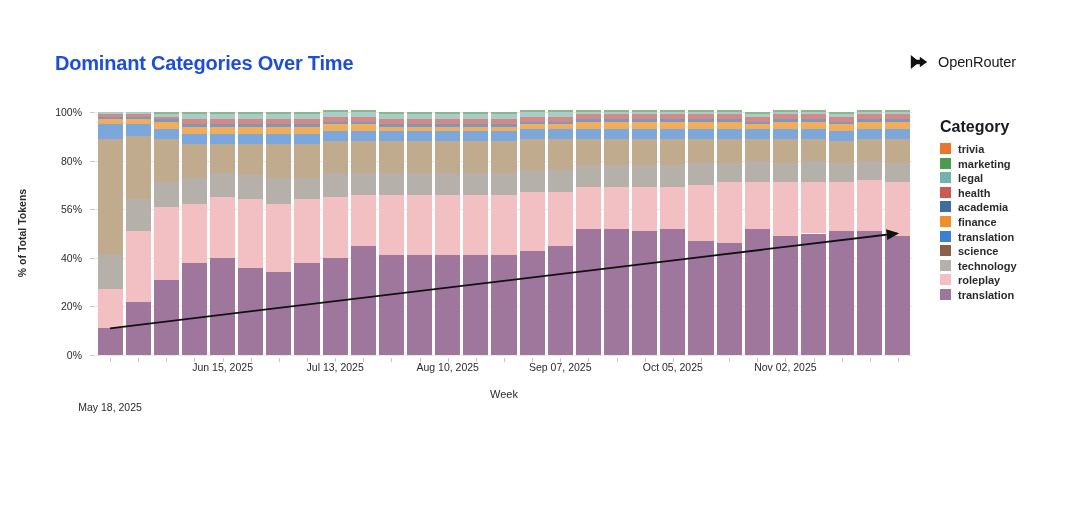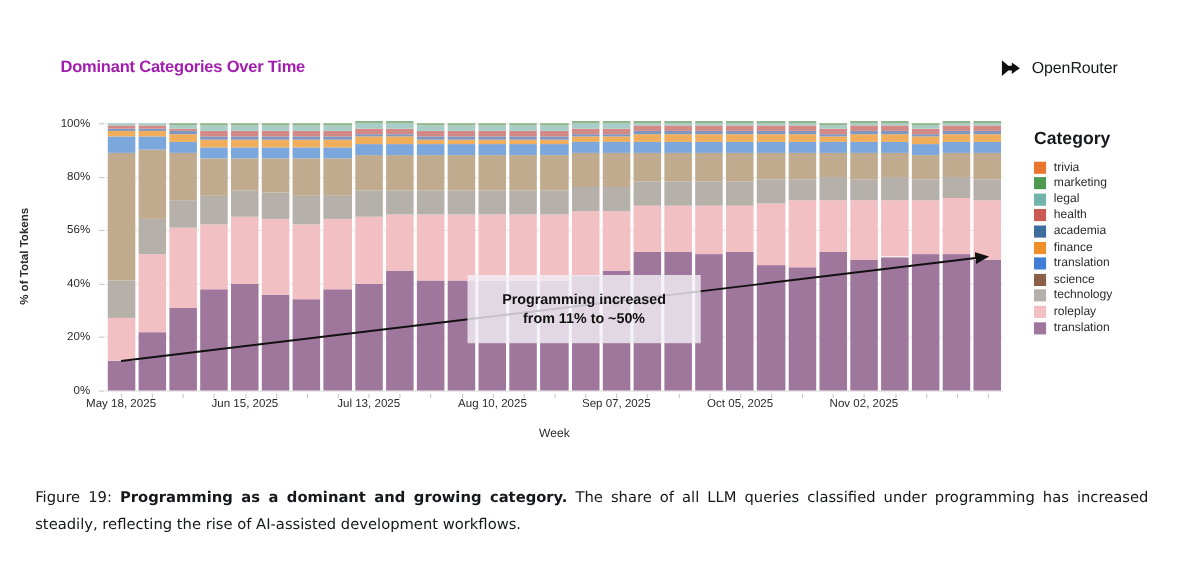--- a/index.html
+++ b/index.html
@@ -6,21 +6,21 @@
   body{
     width:1080px;height:520px;background:#ffffff;
     font-family:"Liberation Sans", sans-serif;
     color:#1a1a1a;overflow:hidden;position:relative;
   }
   .page{position:relative;width:1080px;height:520px;}
 
   
   .chart-title{
     position:absolute;left:55px;top:52px;
-    font-size:15px;font-weight:bold;letter-spacing:-0.2px;color:#a21caf;
+    font-size:20px;font-weight:bold;letter-spacing:-0.2px;color:#1d4ed8;
   }
   .brand{
     position:absolute;right:64px;top:53px;
     display:flex;align-items:center;gap:9px;
   }
   .brand-logo{width:20px;height:18px;display:block;}
   .brand-name{font-size:14.5px;color:#16191d;letter-spacing:-0.1px;}
 
   
   .plot-wrap{position:absolute;left:0;top:0;width:1080px;height:430px;}
@@ -69,21 +69,21 @@
     position:absolute;left:425px;top:250px;width:212px;height:62px;
     background:rgba(243,240,246,0.80);
     display:flex;align-items:center;justify-content:center;
     text-align:center;line-height:1.35;
     font-size:13px;font-weight:bold;color:#101010;
   }
 
   
   .legend{position:absolute;left:940px;top:118px;width:120px;}
   .legend-title{font-size:16px;font-weight:bold;color:#16191d;margin-bottom:7px;}
-  .legend-item{display:flex;align-items:flex-end;height:14.6px;}
+  .legend-item{display:flex;align-items:flex-start;height:14.6px;font-weight:bold;}
   .legend-swatch{width:11px;height:11px;margin-right:7px;flex:0 0 auto;}
   .legend-label{font-size:11px;color:#2b2b2b;white-space:nowrap;}
 
   
   .caption{
     position:absolute;left:32px;top:441px;width:1012px;
     font-family:"DejaVu Sans", sans-serif;
     font-size:13.4px;line-height:1.85;color:#15181c;
     text-align:justify;text-justify:inter-word;
   }
@@ -108,21 +108,21 @@
     <div class="ylabel">% of Total Tokens</div>
     <div class="ytick-col" id="ytickcol">
         <div class="ytick" style="top: 243px; right: 8px;">0%</div>
         <div class="ytick" style="top: 194.4px; right: 8px;">20%</div>
         <div class="ytick" style="top: 145.8px; right: 8px;">40%</div>
         <div class="ytick" style="top: 97.2px; right: 8px;">56%</div>
         <div class="ytick" style="top: 48.6px; right: 8px;">80%</div>
         <div class="ytick" style="top: 0px; right: 8px;">100%</div>
       </div>
     <div class="xtick-col" id="xtickcol">
-        <div class="xtick" style="left: 14.069px;">May 18, 2025</div>
+        <div class="xtick" style="left: 14.069px; margin-top: 40px;">May 18, 2025</div>
         <div class="xtick" style="left: 126.621px;">Jun 15, 2025</div>
         <div class="xtick" style="left: 239.172px;">Jul 13, 2025</div>
         <div class="xtick" style="left: 351.724px; text-align: center;">Aug 10, 2025</div>
         <div class="xtick" style="left: 464.276px;">Sep 07, 2025</div>
         <div class="xtick" style="left: 576.828px;">Oct 05, 2025</div>
         <div class="xtick" style="left: 689.379px;">Nov 02, 2025</div>
         <div class="xtickmark" style="left: 14.069px;"></div>
         <div class="xtickmark" style="left: 42.2069px;"></div>
         <div class="xtickmark" style="left: 70.3448px;"></div>
         <div class="xtickmark" style="left: 98.4828px;"></div>
@@ -516,26 +516,20 @@
 
     <svg class="trend" id="trend" viewBox="0 0 816 243" preserveAspectRatio="none">
         <defs>
           <marker id="ah" markerWidth="7" markerHeight="7" refX="5.5" refY="3" orient="auto">
             <path d="M0,0 L7,3 L0,6 z" fill="#111"></path>
           </marker>
         </defs>
         <line x1="14.068965517241379" y1="216.27" x2="800.5241379310345" y2="121.5" stroke="#111" stroke-width="1.8" marker-end="url(#ah)"></line>
       </svg>
 
-    <div class="annot">
-      <div>
-        <span>Programming increased</span><br>
-        <span>from 11% to ~50%</span>
-      </div>
-    </div>
 
     <div class="legend">
       <div class="legend-title">Category</div>
       <div id="legend-items">
           <div class="legend-item">
             <span class="legend-swatch" style="background: rgb(232, 118, 44);"></span>
             <span class="legend-label">trivia</span>
           </div>
           <div class="legend-item">
             <span class="legend-swatch" style="background: rgb(78, 154, 81);"></span>
@@ -581,18 +575,14 @@
     </div>
 
   <div class="ytickmark" style="top: 355px;"></div>
       <div class="ytickmark" style="top: 306.4px;"></div>
       <div class="ytickmark" style="top: 257.8px;"></div>
       <div class="ytickmark" style="top: 209.2px;"></div>
       <div class="ytickmark" style="top: 160.6px;"></div>
       <div class="ytickmark" style="top: 112px;"></div>
     </div>
 
-  <div class="caption">
-    <span>Figure 19:</span>
-    <b>Programming as a dominant and growing category.</b><span> The share of all LLM queries classified under programming has increased steadily, reflecting the rise of AI-assisted development workflows.</span>
-  </div>
 
 </div>
 
 </body></html>

